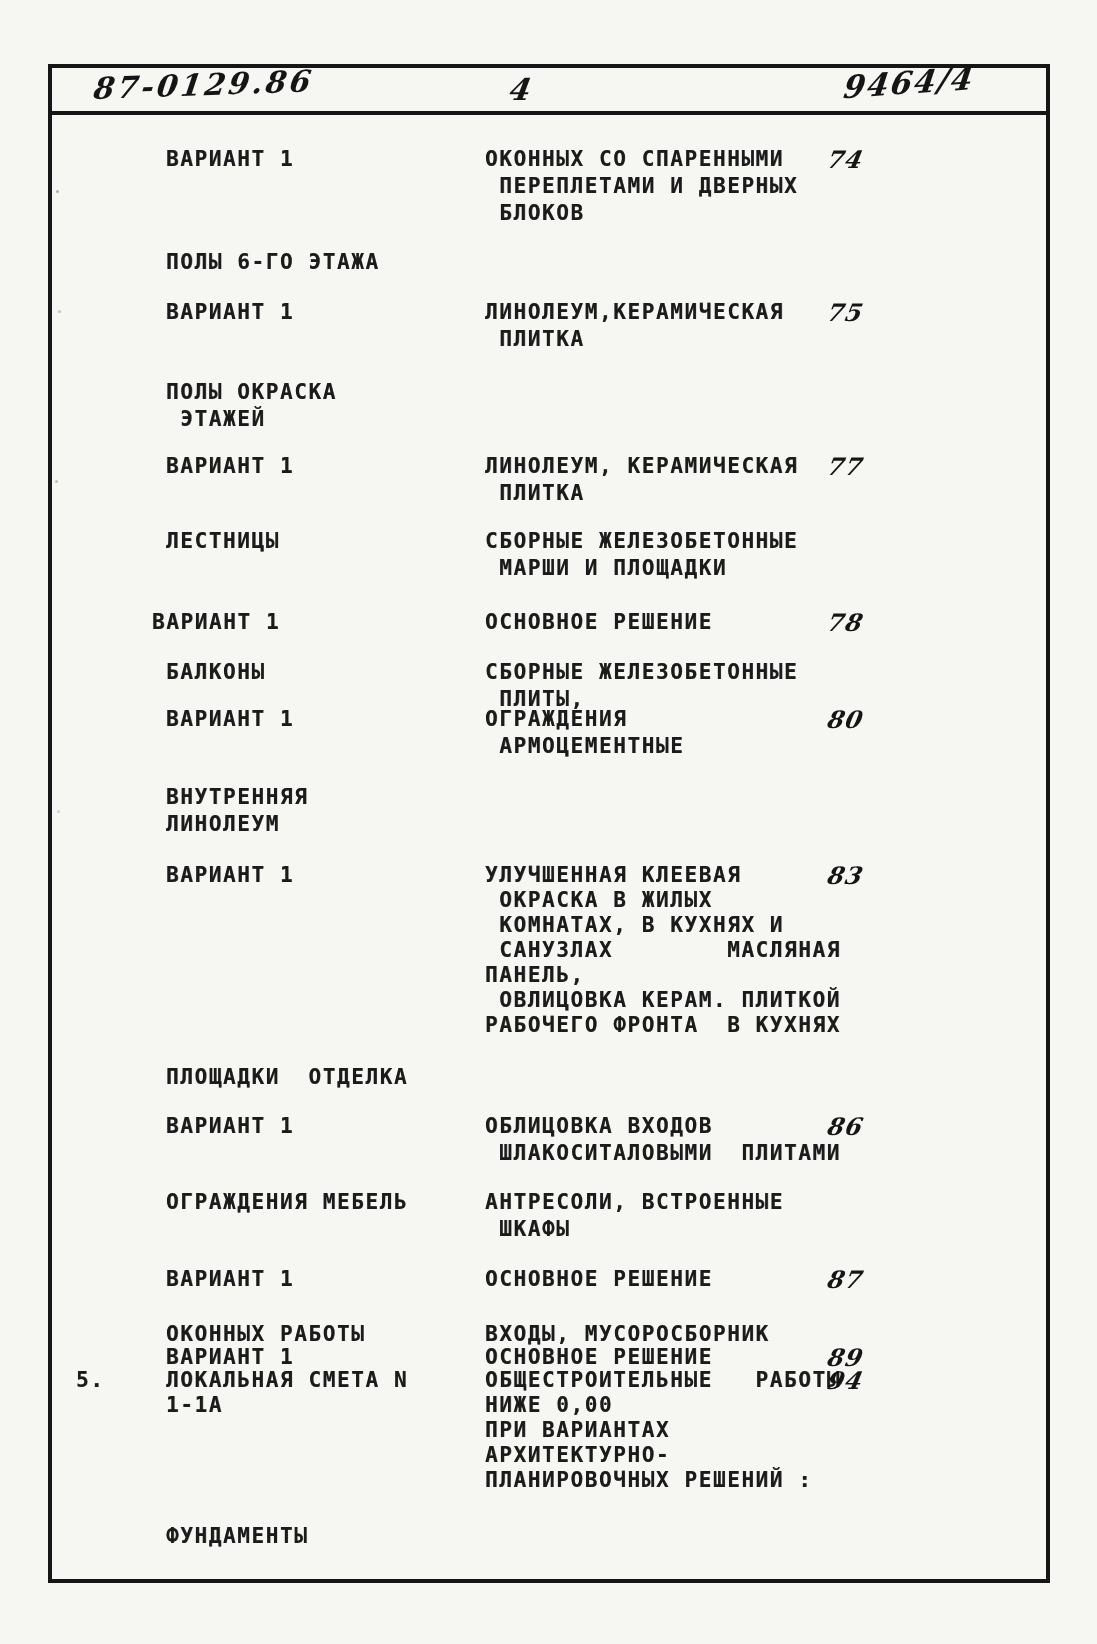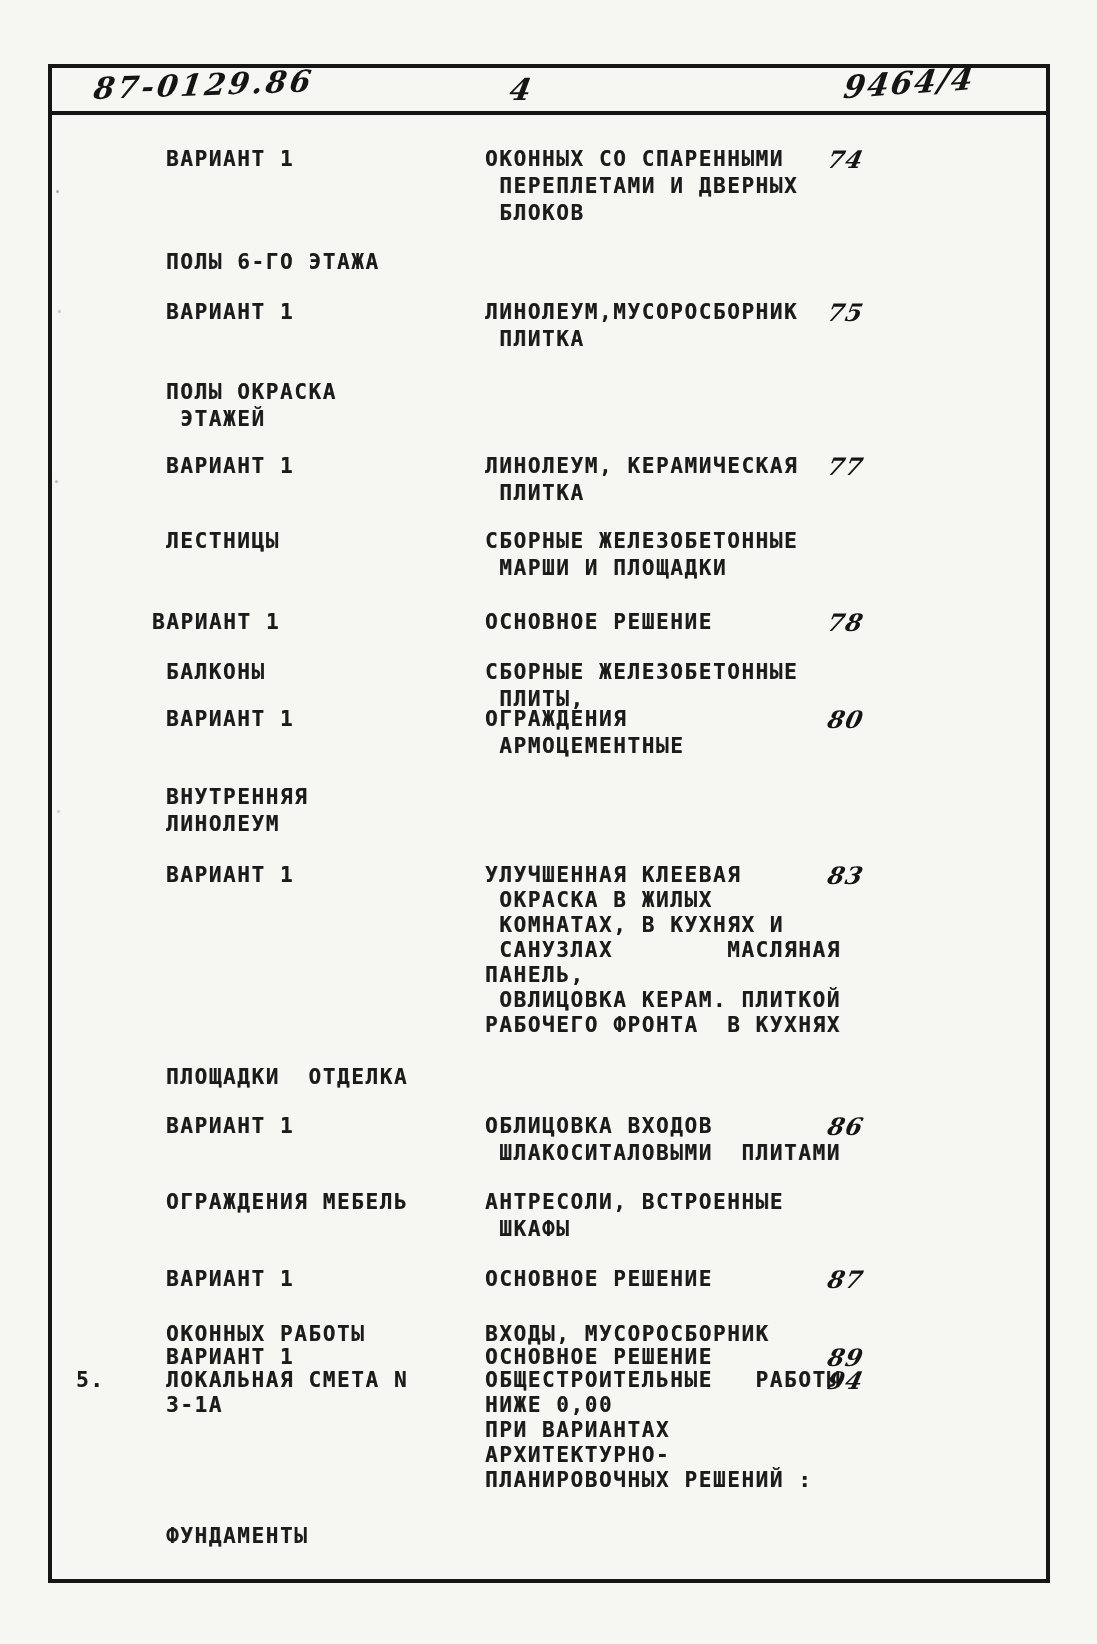--- a/index.html
+++ b/index.html
@@ -89,21 +89,21 @@
  БЛОКОВ</div>
       <div class="cell c-page hand">74</div>
     </div>
 
     <div class="row" style="top:181px">
       <div class="cell c-label">ПОЛЫ 6-ГО ЭТАЖА</div>
     </div>
 
     <div class="row" style="top:231px">
       <div class="cell c-label">ВАРИАНТ 1</div>
-      <div class="cell c-desc">ЛИНОЛЕУМ,МУСОРОСБОРНИК
+      <div class="cell c-desc">ЛИНОЛЕУМ,КЕРАМИЧЕСКАЯ
  ПЛИТКА</div>
       <div class="cell c-page hand">75</div>
     </div>
 
     <div class="row" style="top:311px">
       <div class="cell c-label">ПОЛЫ ОКРАСКА
  ЭТАЖЕЙ</div>
     </div>
 
     <div class="row" style="top:385px">
@@ -185,21 +185,21 @@
 
     <div class="row" style="top:1276px">
       <div class="cell c-label">ВАРИАНТ 1</div>
       <div class="cell c-desc">ОСНОВНОЕ РЕШЕНИЕ</div>
       <div class="cell c-page hand">89</div>
     </div>
 
     <div class="row lh-tight" style="top:1300px">
       <div class="cell c-num">5.</div>
       <div class="cell c-label">ЛОКАЛЬНАЯ СМЕТА N
-3-1А</div>
+1-1А</div>
       <div class="cell c-desc">ОБЩЕСТРОИТЕЛЬНЫЕ   РАБОТЫ
 НИЖЕ 0,00
 ПРИ ВАРИАНТАХ
 АРХИТЕКТУРНО-
 ПЛАНИРОВОЧНЫХ РЕШЕНИЙ :</div>
       <div class="cell c-page hand">94</div>
     </div>
 
     <div class="row" style="top:1455px">
       <div class="cell c-label">ФУНДАМЕНТЫ</div>

